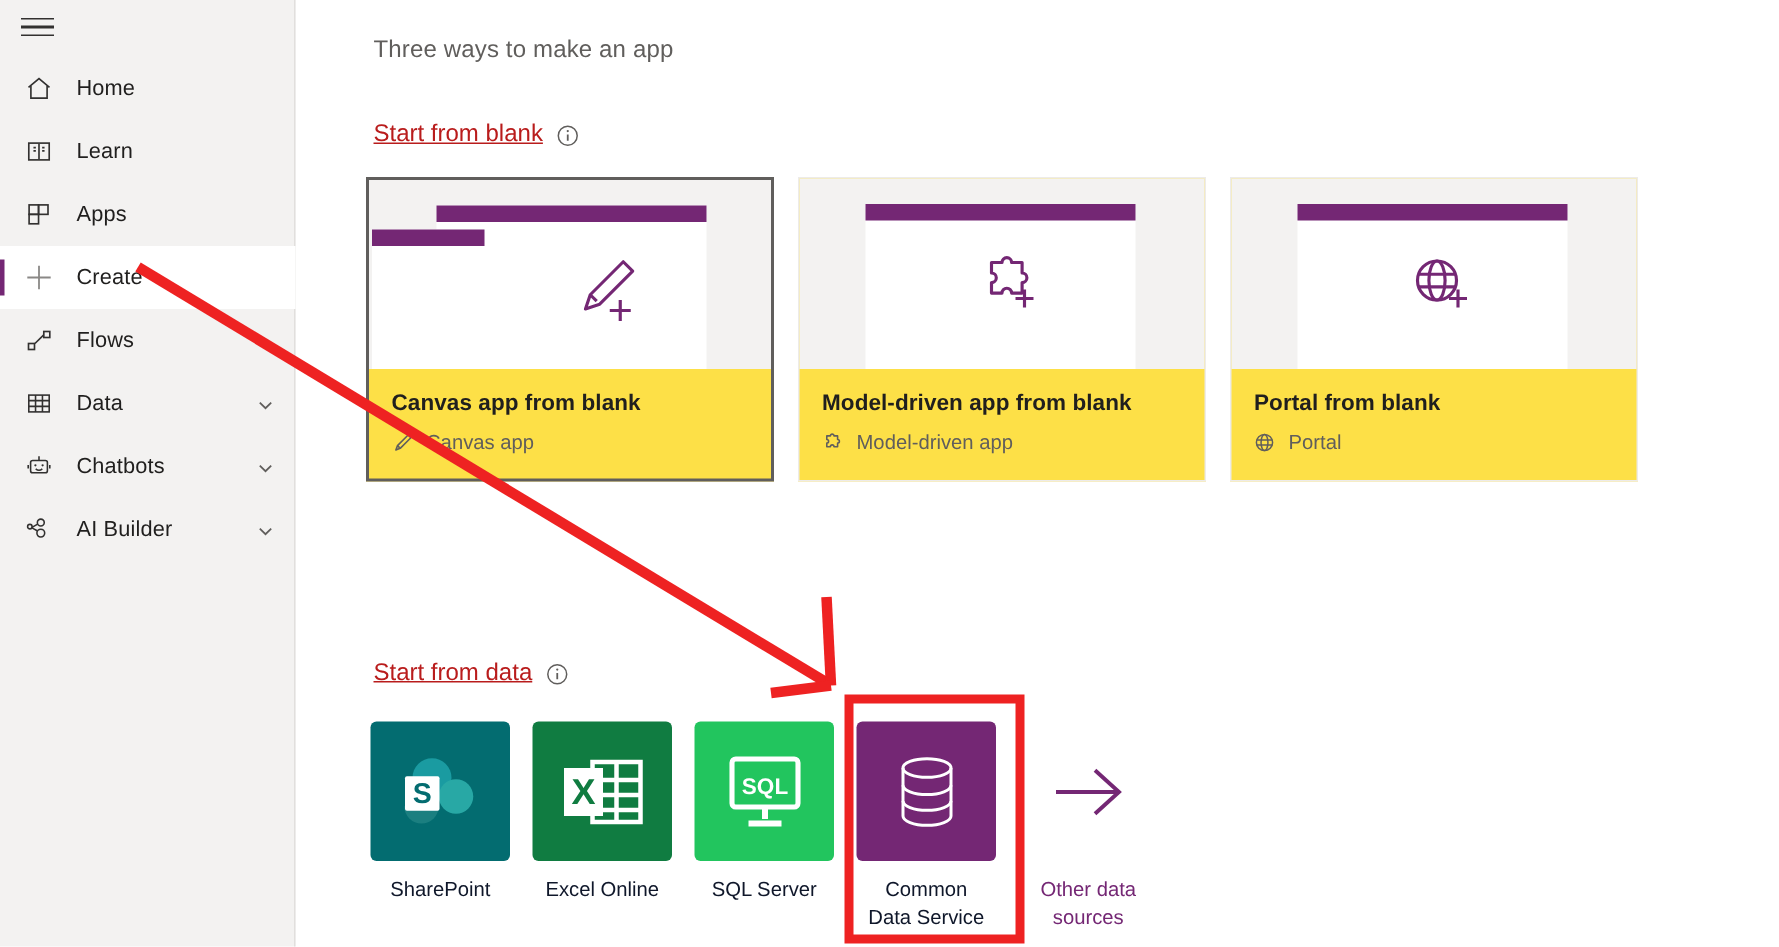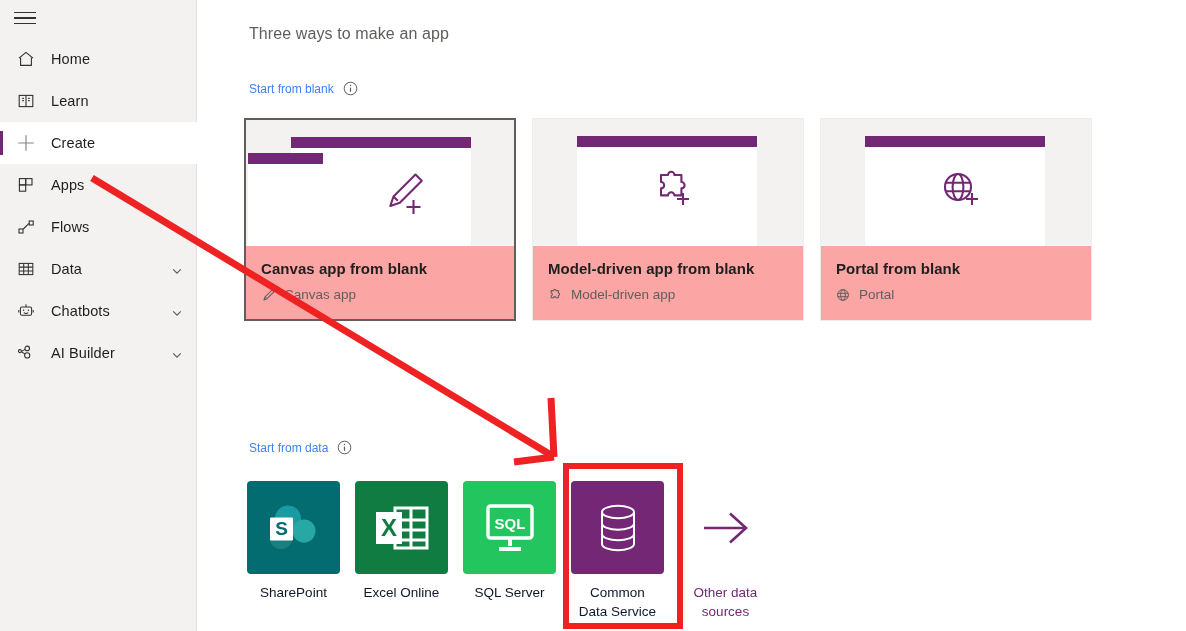--- a/index.html
+++ b/index.html
@@ -78,29 +78,29 @@
   }
   .page-title {
     position: absolute; left: 51px; top: 25px;
     font-size: 16px; font-weight: 400;
     color: #605e5c;
     letter-spacing: .1px;
   }
   .section-head {
     position: absolute;
     display: flex; align-items: center; gap: 9px;
-    font-size: 12px; color: #3b82f6;
+    font-size: 16px; color: #b91c1c; text-decoration: underline;
   }
   .info-ico { width: 15px; height: 15px; display:block; }
 
   
   .cards { position: absolute; left: 46px; top: 118px; display: flex; gap: 16px; }
   .card {
     width: 272px; height: 203px;
-    background: #fca5a5;
+    background: #fde047;
     border: 1px solid #edebe9;
     box-sizing: border-box;
     display: flex; flex-direction: column;
     cursor: pointer;
   }
   .card.active { border: 2px solid #605e5c; }
   .card-visual {
     height: 127px;
     background: #f3f2f1;
     position: relative;
@@ -180,38 +180,38 @@
       <div class="nav-item">
         <span class="nav-ico">
           <svg width="20" height="20" viewBox="0 0 20 20" fill="none" stroke="#323130" stroke-width="1.1">
             <rect x="3.2" y="4.4" width="13.6" height="11.2"></rect>
             <path d="M10 4.8v10.4M6.3 7.4h1.6M6.3 9.6h1.6M12.1 7.4h1.6M12.1 9.6h1.6"></path>
           </svg>
         </span>
         <span class="nav-label">Learn</span>
       </div>
 
-      <div class="nav-item selected">
-        <span class="nav-ico">
-          <svg width="22" height="22" viewBox="0 0 22 22" fill="none" stroke="#8a8886" stroke-width="1.2">
-            <path d="M11 3.2v15.6M3.2 11h15.6"></path>
-          </svg>
-        </span>
-        <span class="nav-label">Create</span>
-      </div>
-
       <div class="nav-item">
         <span class="nav-ico">
           <svg width="20" height="20" viewBox="0 0 20 20" fill="none" stroke="#323130" stroke-width="1.1">
             <rect x="3.4" y="3.6" width="6.3" height="6.3"></rect>
             <rect x="9.7" y="3.6" width="6.3" height="6.3"></rect>
             <rect x="3.4" y="9.9" width="6.3" height="6.3"></rect>
           </svg>
         </span>
         <span class="nav-label">Apps</span>
+      </div>
+
+      <div class="nav-item selected">
+        <span class="nav-ico">
+          <svg width="22" height="22" viewBox="0 0 22 22" fill="none" stroke="#8a8886" stroke-width="1.2">
+            <path d="M11 3.2v15.6M3.2 11h15.6"></path>
+          </svg>
+        </span>
+        <span class="nav-label">Create</span>
       </div>
 
       <div class="nav-item">
         <span class="nav-ico">
           <svg width="20" height="20" viewBox="0 0 20 20" fill="none" stroke="#323130" stroke-width="1.1">
             <rect x="3.0" y="12.0" width="4.0" height="4.0"></rect>
             <rect x="13.2" y="4.0" width="4.0" height="4.0"></rect>
             <path d="M7.3 12.0 13.0 6.4"></path>
           </svg>
         </span>

